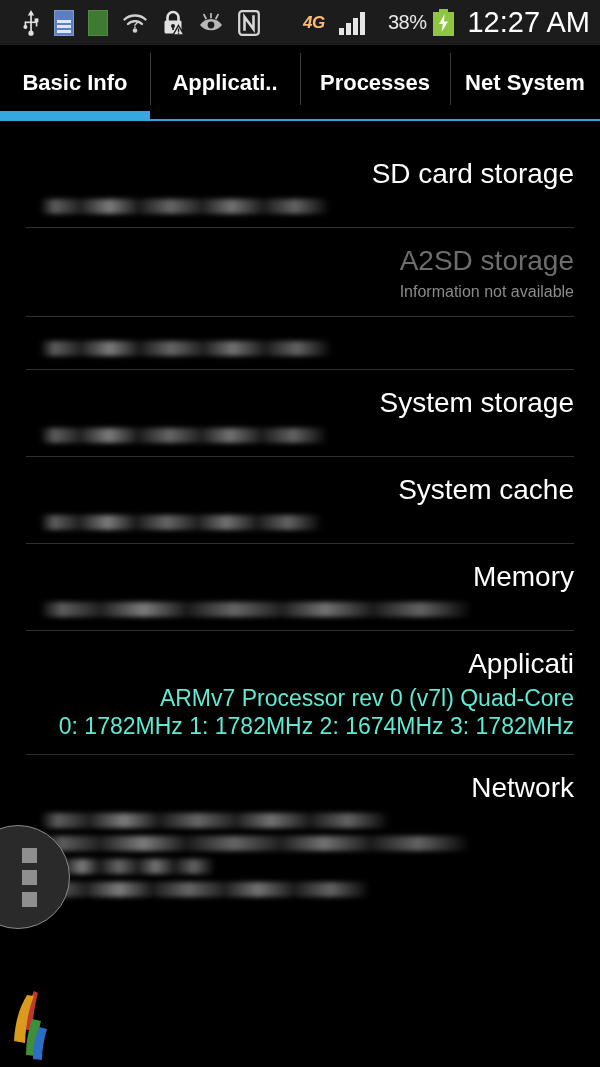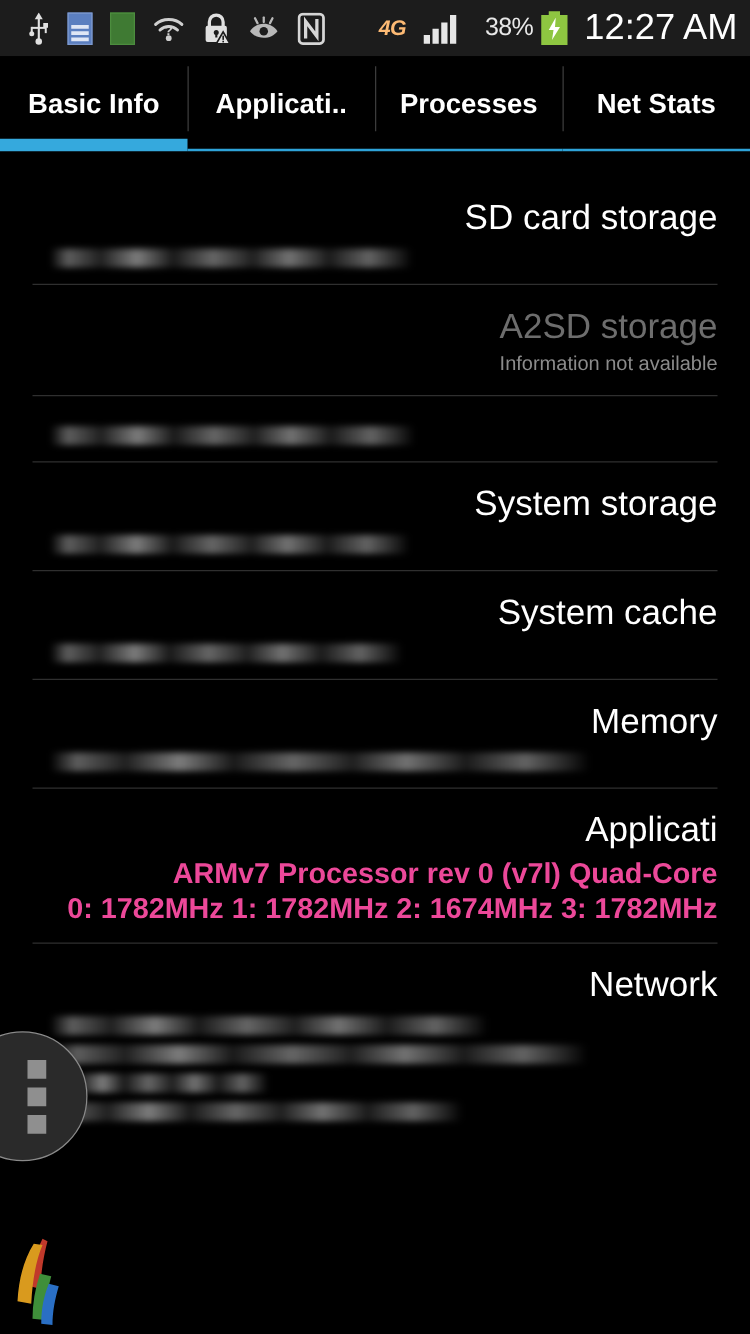--- a/index.html
+++ b/index.html
@@ -67,21 +67,21 @@
   .redacted span{
      display:block; height:15px; border-radius:3px;
      background:linear-gradient(90deg,
         rgba(150,150,150,0.0) 0%, rgba(170,170,170,.55) 5%, rgba(90,90,90,.35) 14%,
         rgba(200,200,200,.62) 24%, rgba(80,80,80,.3) 34%, rgba(175,175,175,.58) 45%,
         rgba(95,95,95,.32) 56%, rgba(190,190,190,.6) 66%, rgba(85,85,85,.3) 77%,
         rgba(180,180,180,.55) 88%, rgba(120,120,120,.0) 100%);
      filter:blur(2.6px);
   }
 
-  .proc-line{ color:#ec4899; font-size:23px; line-height:1.22;font-weight:bold; }
+  .proc-line{ color:#5eead4; font-size:23px; line-height:1.22; }
 
   
   .overlay-handle{
      position:absolute; left:-34px; width:104px; height:104px;
      border-radius:50%; background:#2a2a2a; border:1px solid #8a8a8a;
      display:flex; align-items:center; justify-content:center;
   }
   .overlay-handle .dots{ display:flex; flex-direction:column; gap:7px; margin-left:22px; }
   .overlay-handle .dots i{ display:block; width:15px; height:15px; background:#8f8f8f; }
 
@@ -191,21 +191,21 @@
     </div>
     <div class="tab">
       <span class="tab-label">Applicati..</span>
       <span class="tab-underline"></span>
     </div>
     <div class="tab">
       <span class="tab-label">Processes</span>
       <span class="tab-underline"></span>
     </div>
     <div class="tab">
-      <span class="tab-label">Net Stats</span>
+      <span class="tab-label">Net System</span>
       <span class="tab-underline"></span>
     </div>
   </div>
 
   <div class="list">
 
     <div class="row">
       <div class="row-title">SD card storage</div>
       <div class="redacted">
           <span style="width:290px"></span>

